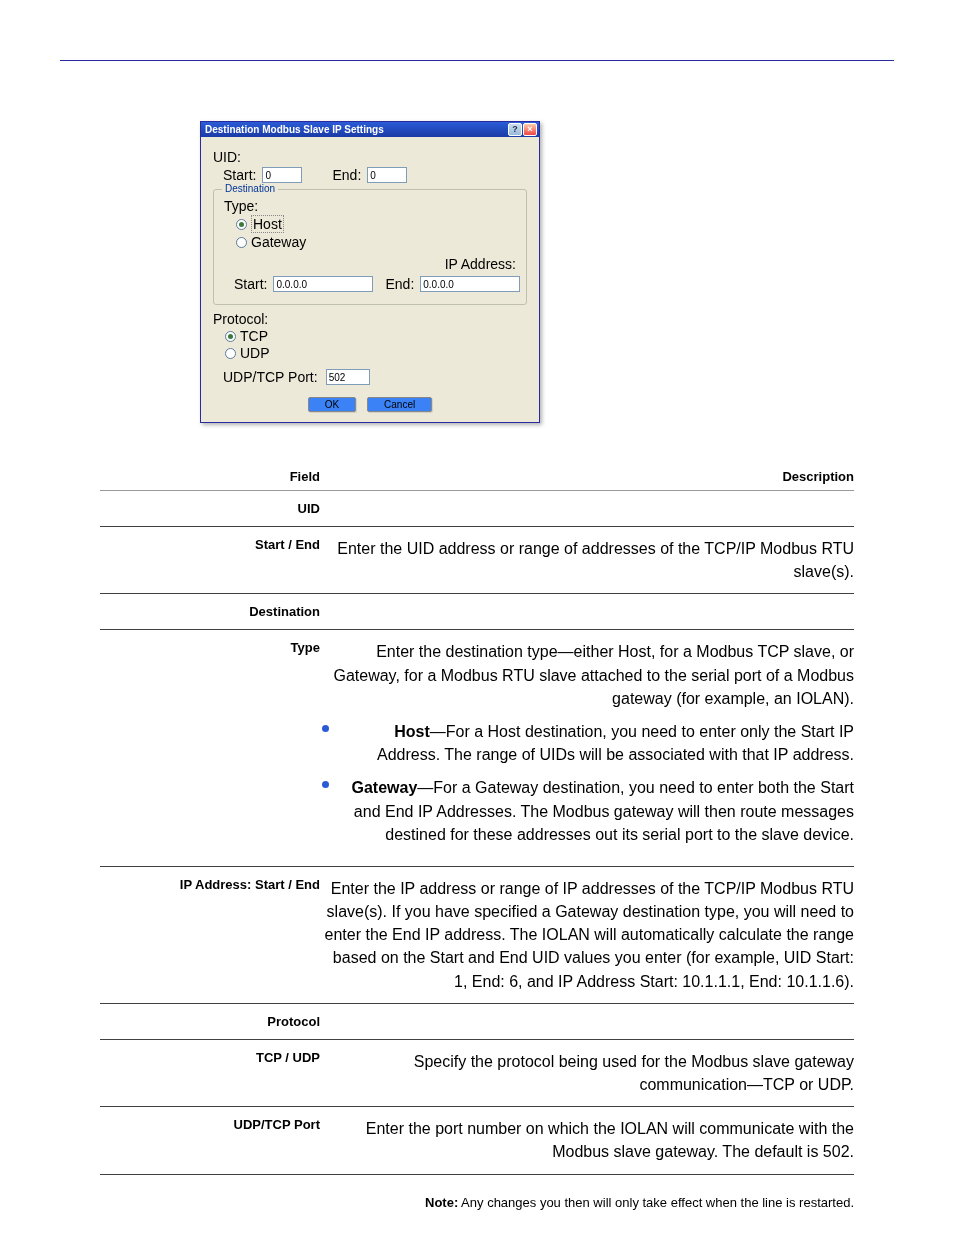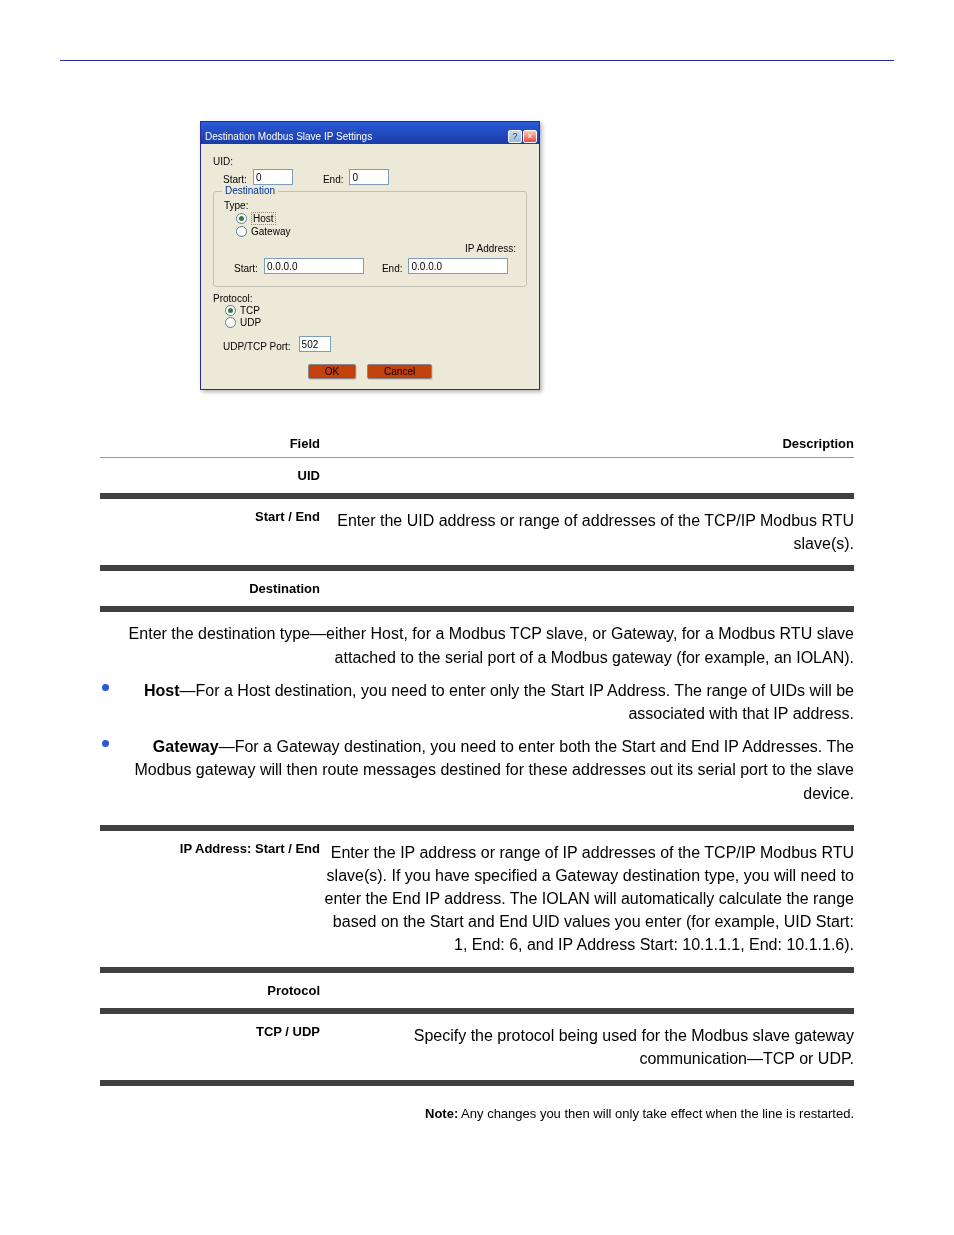--- a/index.html
+++ b/index.html
@@ -20,23 +20,23 @@
     border: 1px solid #2a2aa0;
     font-family: Tahoma, Arial, sans-serif;
     font-size: 10px;
     box-shadow: 2px 2px 4px rgba(0,0,0,0.3);
   }
   .titlebar {
     background: linear-gradient(to bottom, #2a5bd7, #1a3ba5);
     color: #fff;
     display: flex;
     align-items: center;
-    padding: 8px 2px 1px 4px;
-    font-size: 10px;
-    font-weight: normal;
+    padding: 1px 2px 1px 4px;
+    font-size: 10px;
+    font-weight: bold;
   }
   .titlebar-text { flex: 1; white-space: nowrap; }
   .titlebar-btn {
     width: 14px; height: 13px;
     background: linear-gradient(to bottom, #fca, #e44);
     border: 1px solid #fff;
     border-radius: 2px;
     margin-left: 1px;
     color: #fff;
     font-size: 9px;
@@ -67,21 +67,21 @@
   .group-legend {
     position: absolute;
     top: -7px;
     left: 8px;
     background: #ece9d8;
     color: #003399;
     font-size: 10px;
     padding: 0 3px;
   }
   .row { display: flex; align-items: flex-end; margin: 2px 0; }
-  .label { color: #000; font-size: 10px; }
+  .label { color: #000; font-size: 14px; }
   .field {
     border: 1px solid #7f9db9;
     background: #fff;
     font-size: 10px;
     padding: 1px 2px;
     height: 16px;
   }
   .radio-row { display: flex; align-items: center; gap: 4px; margin: 1px 0 1px 12px; }
   .radio-dot {
     width: 11px; height: 11px;
@@ -91,21 +91,21 @@
     display: inline-flex; align-items: center; justify-content: center;
   }
   .radio-dot.checked::after {
     content: "";
     width: 5px; height: 5px;
     background: #3a7a3a;
     border-radius: 50%;
   }
   .btn-row { text-align: center; margin-top: 12px; }
   .btn {
-    background: #c2410c;
+    background: #3b82f6;
     border: 1px solid #888;
     border-radius: 2px;
     font-size: 10px;
     padding: 1px 16px;
     margin: 0 4px;
     box-shadow: 1px 1px 0 rgba(0,0,0,0.1);
   }
   .doc-table {
     margin: 40px 100px 0 100px;
     font-size: 13px;
@@ -120,21 +120,21 @@
     font-weight: bold;
     padding: 6px 0;
   }
   .doc-table .th-desc {
     flex: 1;
     font-weight: bold;
     padding: 6px 0;
   }
   .doc-table .trow {
     display: flex;
-    border-bottom: 6px solid #404040;
+    border-bottom: 1px solid #404040;
     padding: 10px 0;
   }
   .doc-table .td-field {
     width: 220px;
     font-weight: bold;
     font-size: 13px;
   }
   .doc-table .td-desc {
     flex: 1;
     font-size: 16px;
@@ -212,21 +212,21 @@
     <div class="radio-row">
       <span class="radio-dot checked"></span>
       <span class="label">TCP</span>
     </div>
     <div class="radio-row">
       <span class="radio-dot"></span>
       <span class="label">UDP</span>
     </div>
     <div class="row" style="margin-top:8px;padding-left:10px;gap:8px;">
       <span class="label">UDP/TCP Port:</span>
-      <input class="field" style="width: 32px;" value="502">
+      <input class="field" style="width: 44px;" value="502">
     </div>
 
     <div class="btn-row">
       <button class="btn">OK</button>
       <button class="btn">Cancel</button>
     </div>
   </div>
 </div>
 
 <div class="doc-table">
@@ -244,20 +244,21 @@
     <div class="td-field">Start / End</div>
     <div class="td-desc">Enter the UID address or range of addresses of the TCP/IP Modbus RTU slave(s).</div>
   </div>
 
   <div class="trow">
     <div class="td-field">Destination</div>
     <div class="td-desc"></div>
   </div>
 
   <div class="trow">
+    <div class="td-field">Type</div>
     <div class="td-desc">
       <p>Enter the destination type—either Host, for a Modbus TCP slave, or Gateway, for a Modbus RTU slave attached to the serial port of a Modbus gateway (for example, an IOLAN).</p>
       <ul class="bullets">
         <li><b>Host</b><span>—For a Host destination, you need to enter only the Start IP Address. The range of UIDs will be associated with that IP address.</span></li>
         <li><b>Gateway</b><span>—For a Gateway destination, you need to enter both the Start and End IP Addresses. The Modbus gateway will then route messages destined for these addresses out its serial port to the slave device.</span></li>
       </ul>
     </div>
   </div>
 
   <div class="trow">
@@ -268,20 +269,26 @@
   <div class="trow">
     <div class="td-field">Protocol</div>
     <div class="td-desc"></div>
   </div>
 
   <div class="trow">
     <div class="td-field">TCP / UDP</div>
     <div class="td-desc">Specify the protocol being used for the Modbus slave gateway communication—TCP or UDP.</div>
   </div>
 
+  <div class="trow">
+    <div class="td-field">UDP/TCP Port</div>
+    <div class="td-desc">
+      <span>Enter the port number on which the IOLAN will communicate with the Modbus slave gateway.</span><span> The default is 502.</span>
+    </div>
+  </div>
 
   <div style="padding:20px 0 0 220px;font-size:13px;">
     <span class="note-label">Note:</span><span> Any changes you then will only take effect when the line is restarted.</span>
   </div>
 </div>
 
 <div class="footer">
   <span class="left"></span>
   <span class="right"></span>
 </div>

